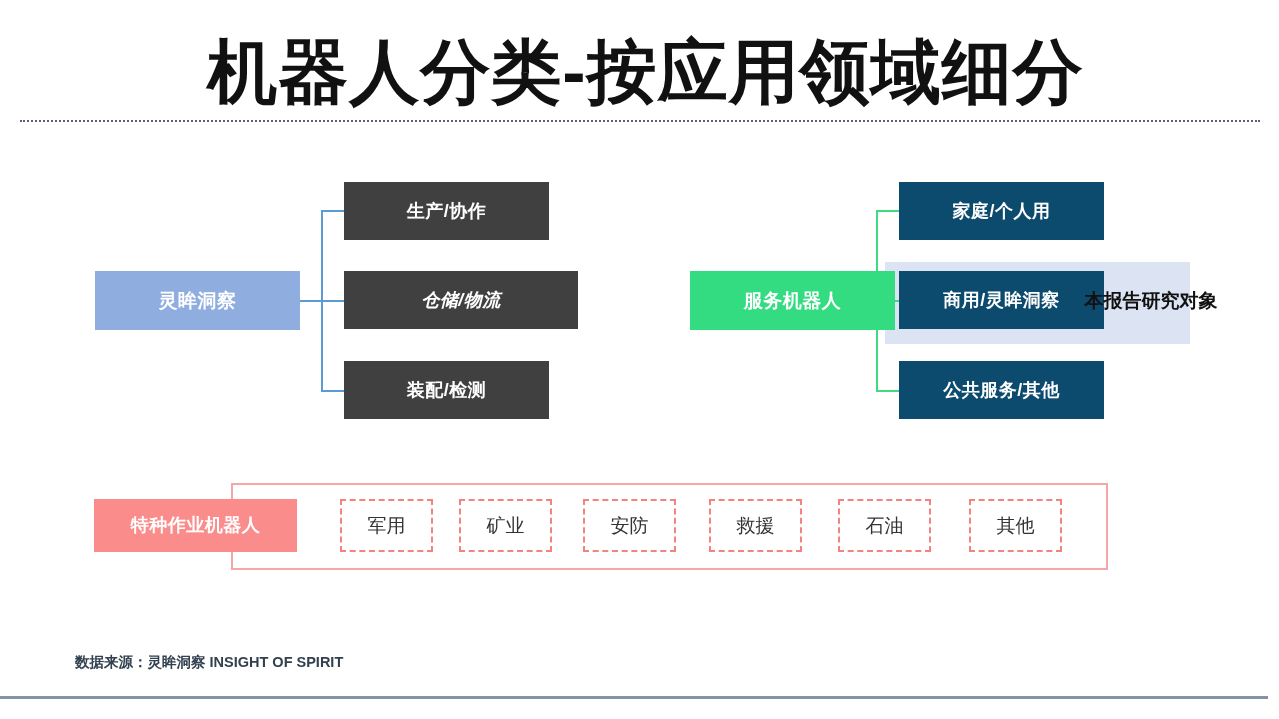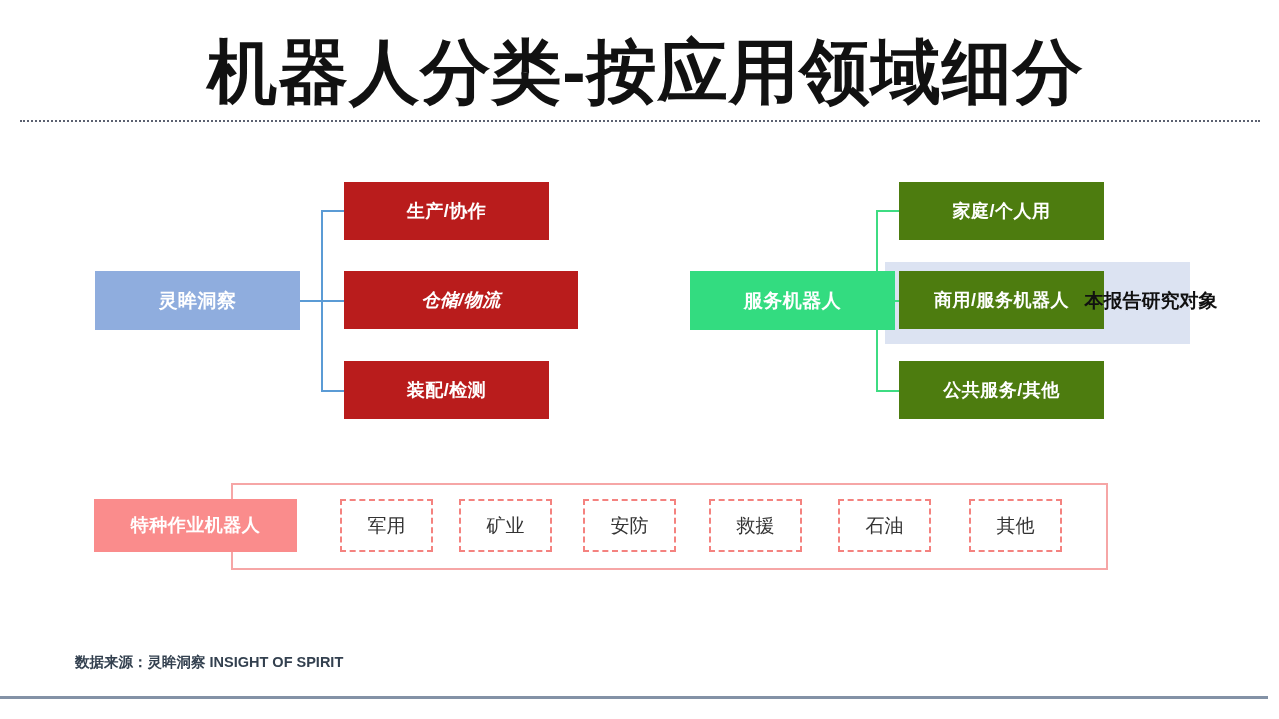--- a/index.html
+++ b/index.html
@@ -51,23 +51,23 @@
     color: #ffffff;
     text-align: center;
     line-height: 1.15;
     white-space: nowrap;
     letter-spacing: 0.5px;
   }
   .node.parent { font-size: 19px; }
   .node.child  { font-size: 18px; }
 
   .blue-parent { background: #8FADDE; }
-  .blue-child  { background: #b91c1c; }
+  .blue-child  { background: #404040; }
   .green-parent { background: #33DC80; }
-  .green-child  { background: #4d7c0f; }
+  .green-child  { background: #0c4a6e; }
   .pink-parent  { background: #FA8C8C; font-size: 18px; justify-content: center; }
 
   
   .conn {
     position: absolute;
   }
   .conn.v { width: 0; border-left: 2px solid currentColor; }
   .conn.h { height: 0; border-top: 2px solid currentColor; }
   .conn-blue  { color: #5B9BD5; }
   .conn-green { color: #3EDC82; }
@@ -166,21 +166,21 @@
   <div class="conn h conn-green" style="left:876px; top:390px; width:24px;"></div>
 
   <div class="node parent green-parent" style="left:650px; top:271px; width:205px; height:59px;margin-left:40px;">
     <span>服务机器人</span>
   </div>
 
   <div class="node child green-child" style="left:899px; top:182px; width:205px; height:58px;">
     <span>家庭/个人用</span>
   </div>
   <div class="node child green-child" style="left:899px; top:271px; width:205px; height:58px;">
-    <span>商用/服务机器人</span>
+    <span>商用/灵眸洞察</span>
   </div>
   <div class="node child green-child" style="left:899px; top:361px; width:205px; height:58px;">
     <span>公共服务/其他</span>
   </div>
 
   <div class="highlight-label" style="left:1112px; top:271px; width:78px; height:60px;">
     <span>本报告</span>
     <span>研究对象</span>
   </div>
 

